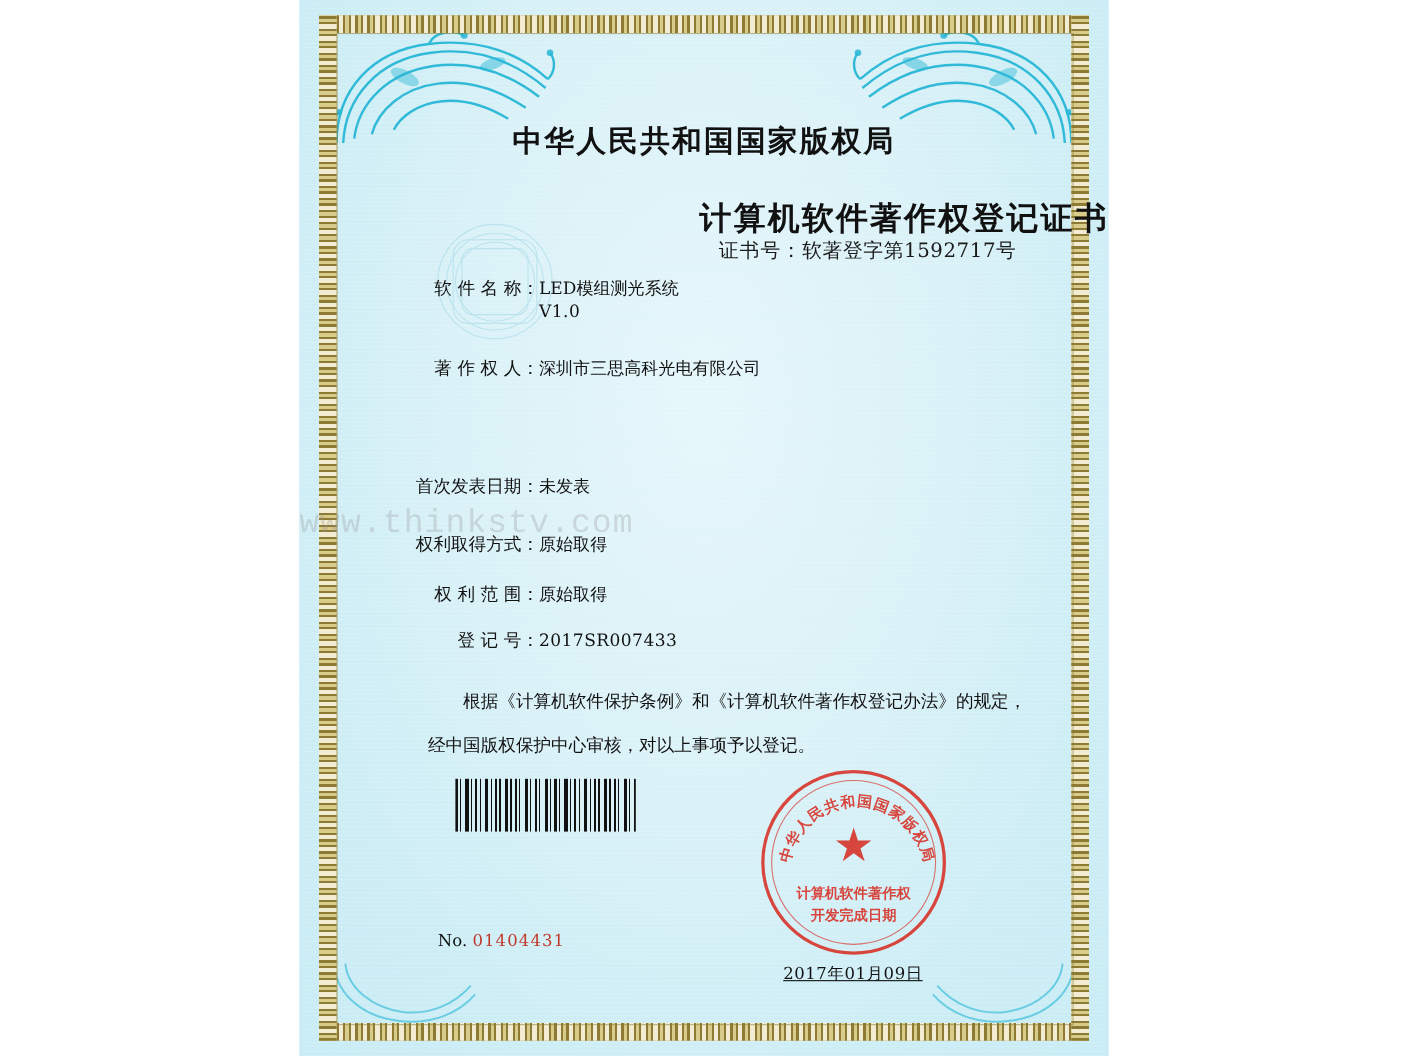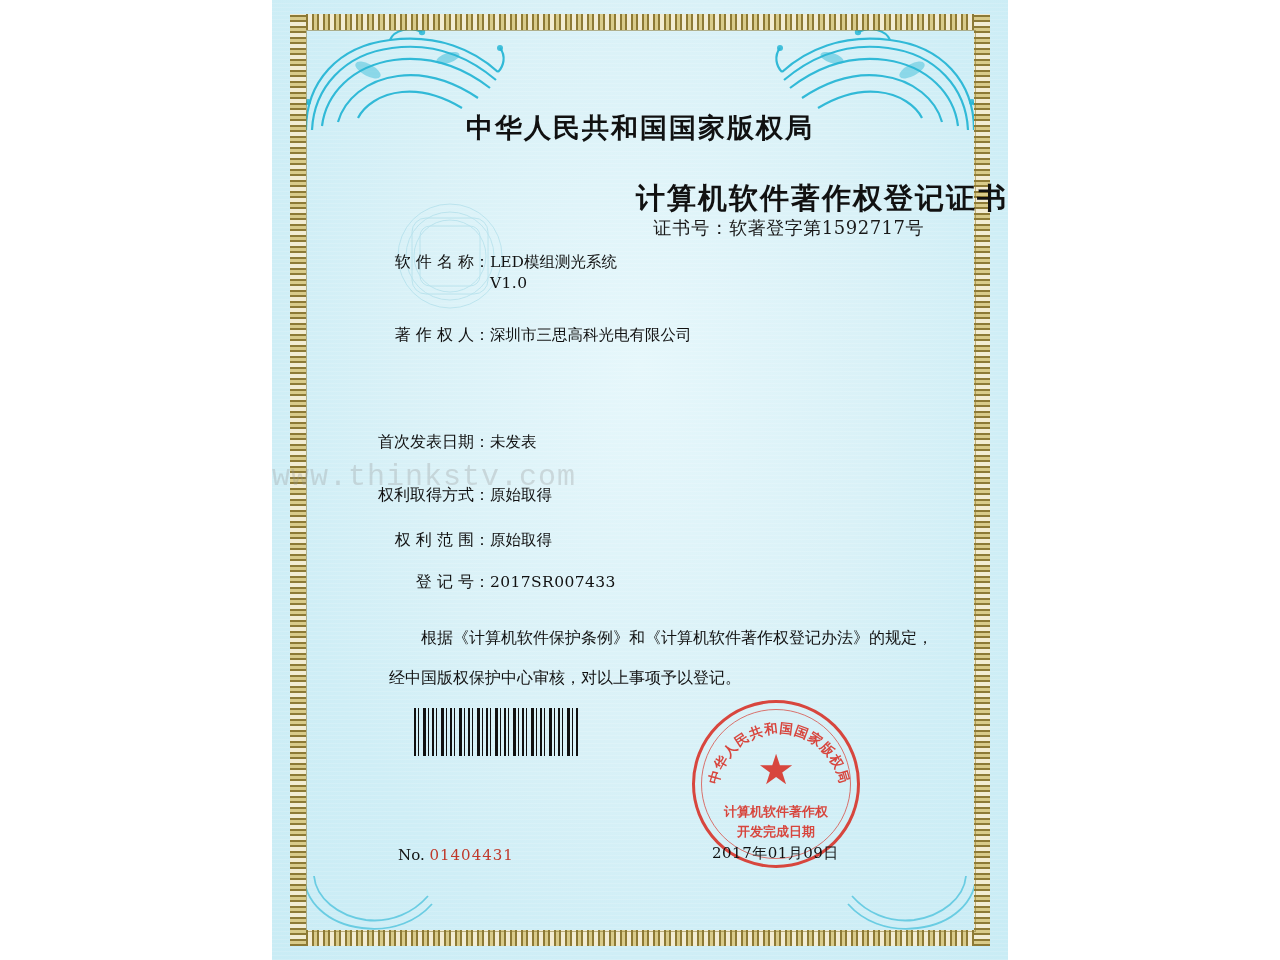--- a/index.html
+++ b/index.html
@@ -271,25 +271,26 @@
     font-size: 13px;
     color: #d8342a;
   }
   #seal .seal-l1 { top: 100px; text-align: center; }
   #seal .seal-l2 { top: 120px; }
 
   
   #issue-date {
     position: absolute;
     left: 440px;
-    top: 844px;
+    top: 876px;
     font-family: "DejaVu Serif", "Liberation Serif", serif;
     font-size: 15px;
     color: #111;
     letter-spacing: .5px;
+    text-decoration: underline;
   }
 
   
   #serial {
     position: absolute;
     left: 126px;
     top: 846px;
     font-family: "DejaVu Serif", "Liberation Serif", serif;
     font-size: 15px;
     color: #111;

